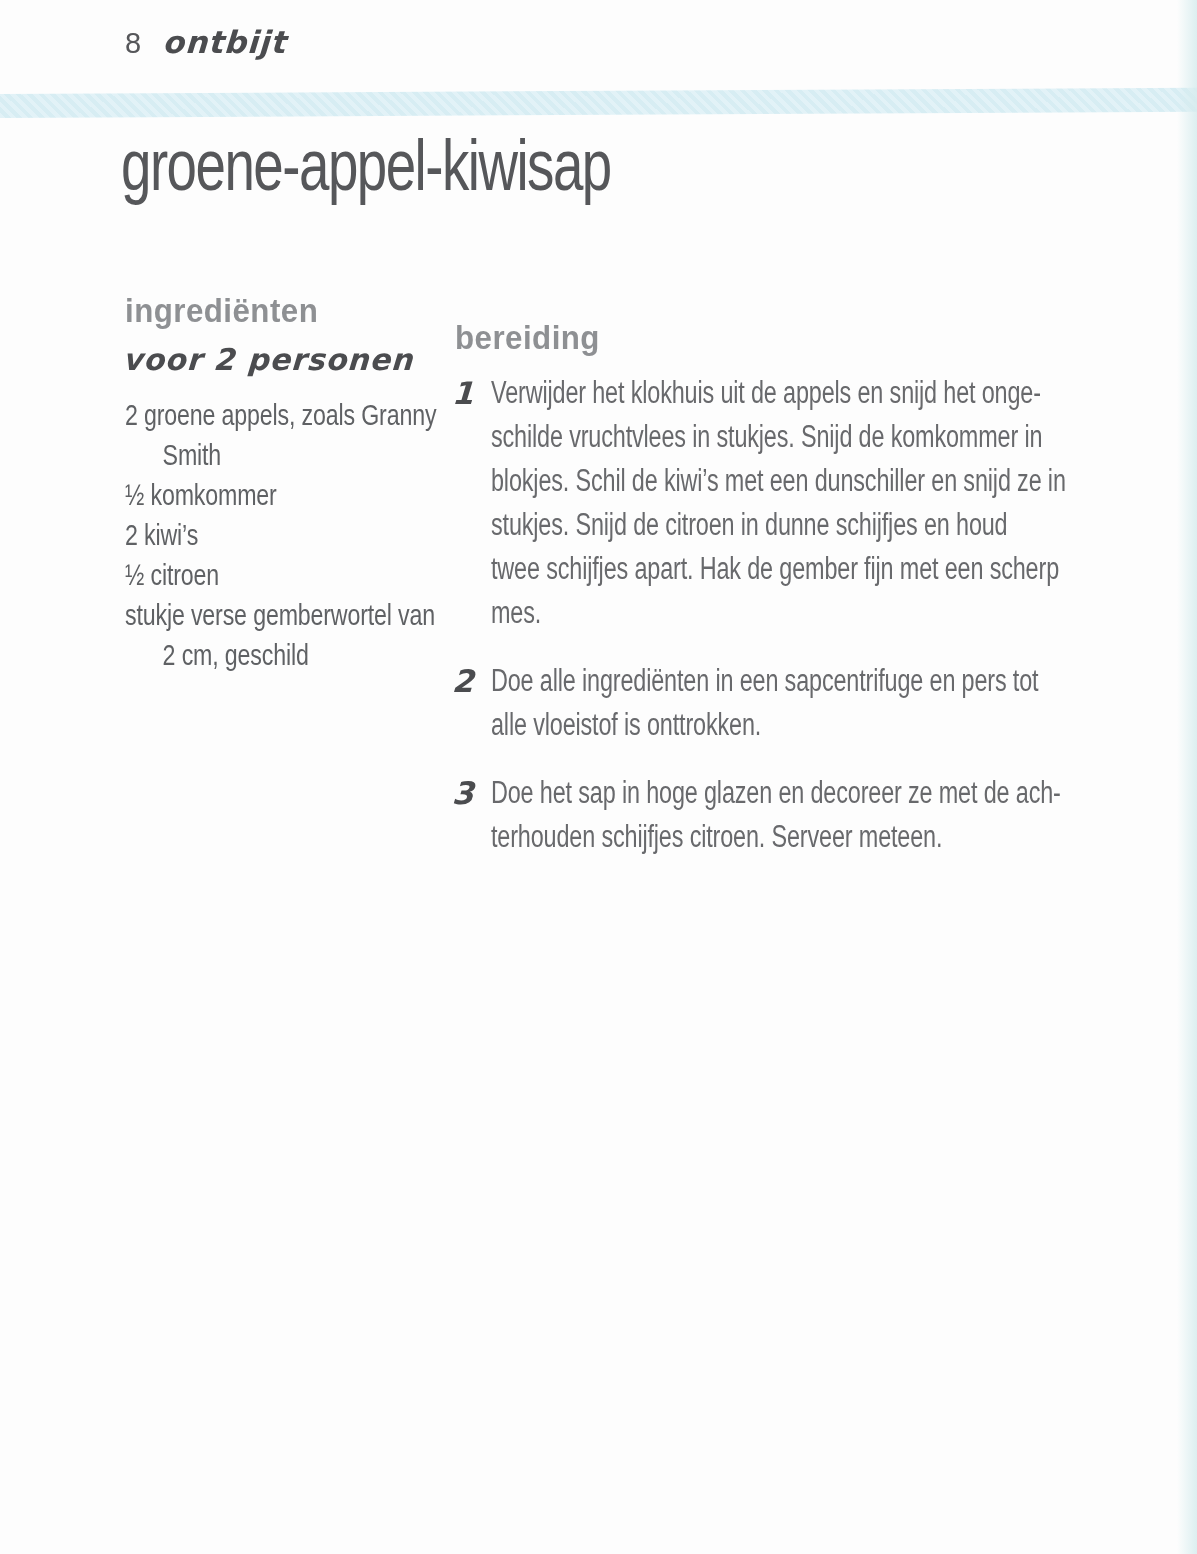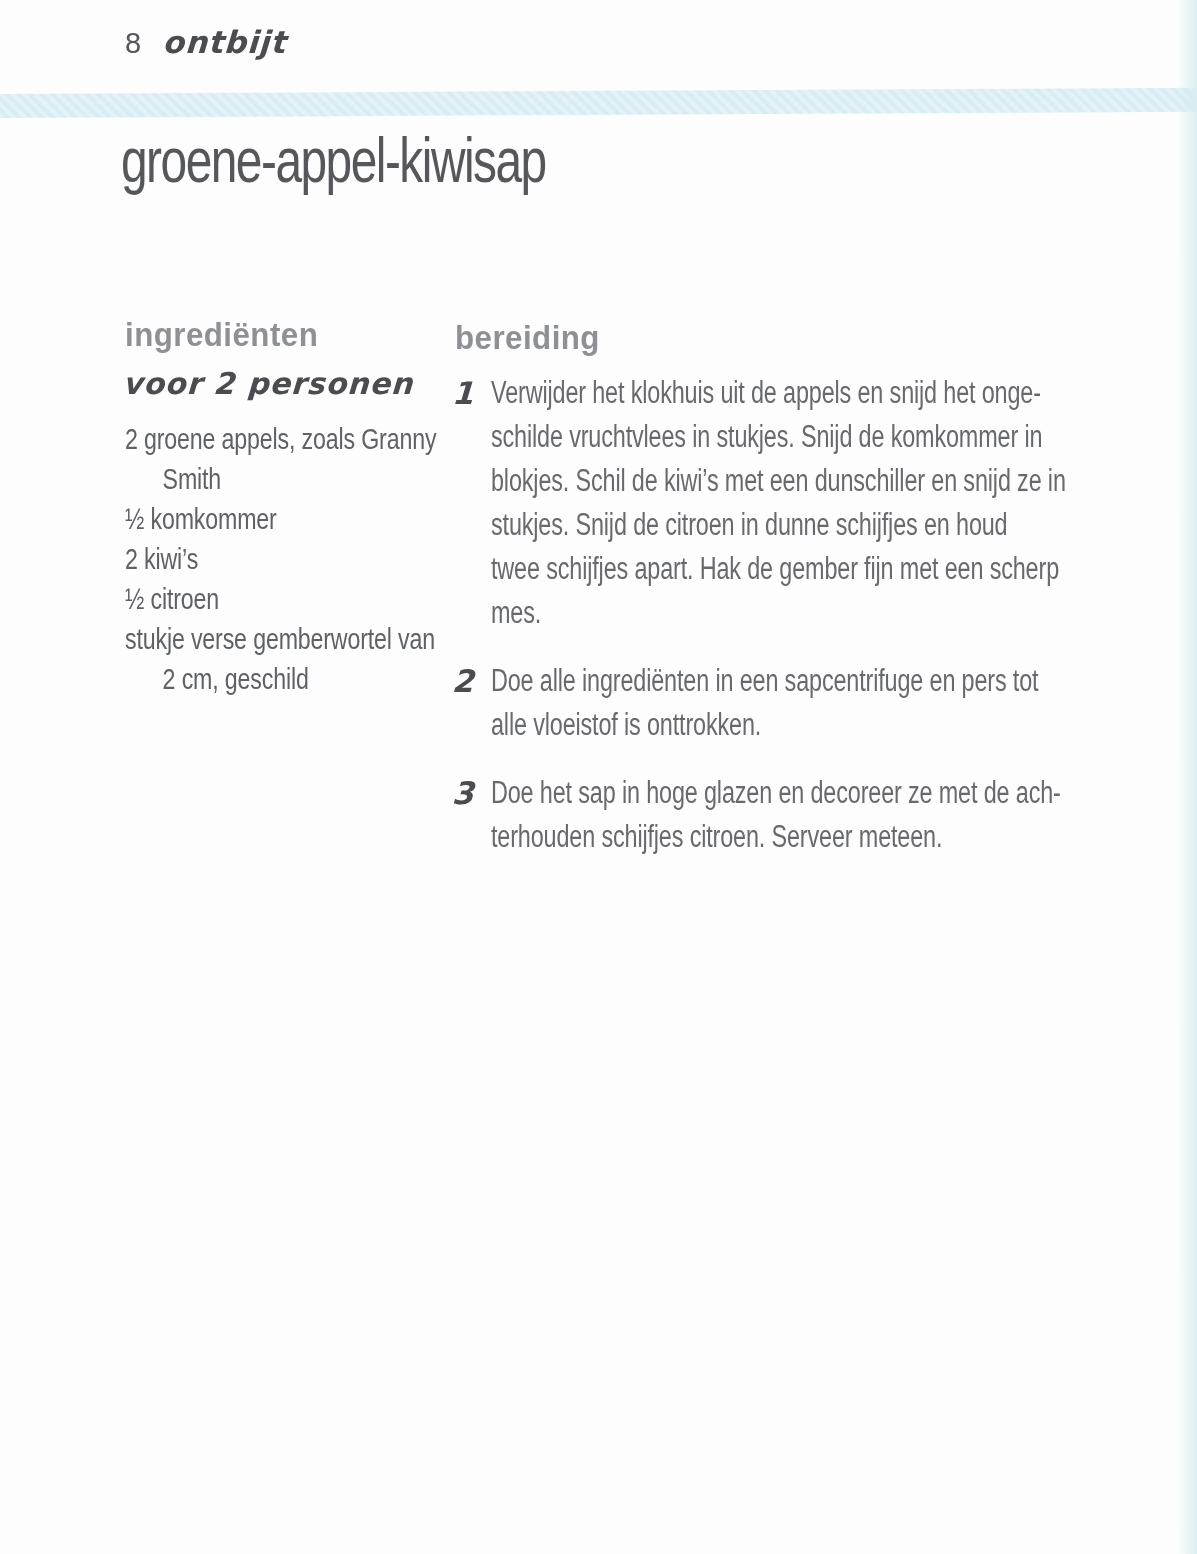--- a/index.html
+++ b/index.html
@@ -56,21 +56,21 @@
     transform: rotate(-0.3deg);
     transform-origin: left center;
   }
 
   
   .title {
     position: absolute;
     left: 121px; top: 126px;
     margin: 0;
     font-weight: 400;
-    font-size: 63px;
+    font-size: 72px;
     line-height: 1.1;
     letter-spacing: -2px;
     color: var(--title-color, #56575a);
     white-space: nowrap;
   }
   .title-inner {
     display: inline-block;
     transform: scaleX(0.76);
     transform-origin: left top;
   }
@@ -83,21 +83,21 @@
     letter-spacing: 0.5px;
     color: var(--heading-color, #8e9093);
     transform: scaleX(0.92);
     transform-origin: left top;
     white-space: nowrap;
   }
 
   
   .ingredients {
     position: absolute;
-    left: 125px; top: 315px;
+    left: 125px; top: 291px;
     width: 340px;
   }
   .serving {
     margin-top: 12px;
     font-size: 30px;
     white-space: nowrap;
   }
   .ing-list {
     list-style: none;
     margin: 18px 0 0 0;

